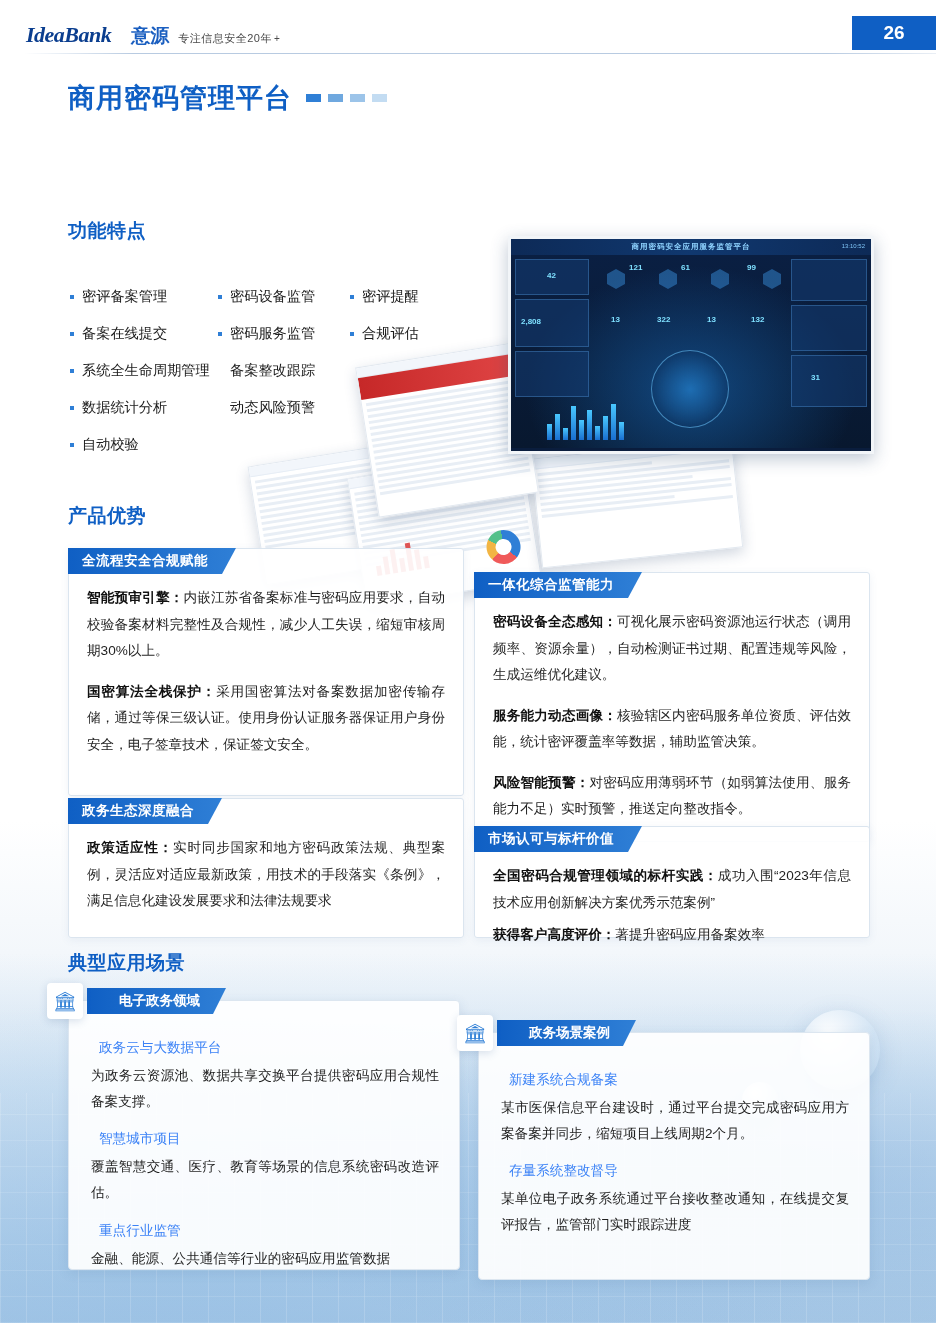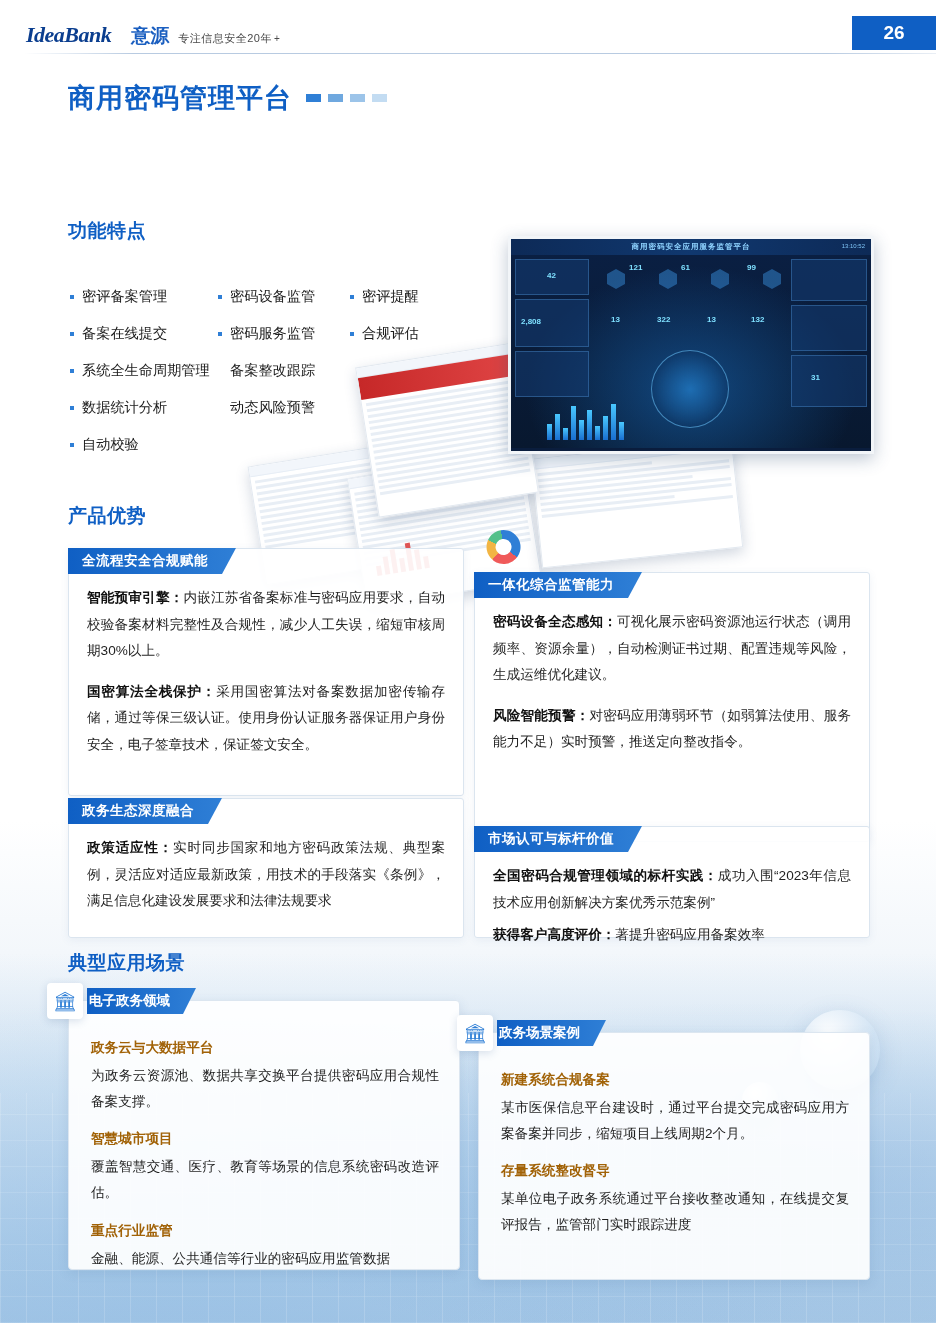--- a/index.html
+++ b/index.html
@@ -413,39 +413,39 @@
     justify-content: center;
     color: #2f7fd6;
     font-size: 19px;
     z-index: 6;
   }
   .scn-tag {
     position: absolute;
     left: 18px;
     top: -13px;
     height: 26px;
-    padding: 0 26px 0 2px;
+    padding: 0 26px 0 32px;
     background: linear-gradient(90deg, #0f5fc4 0%, #2f7fd6 100%);
     color: #fff;
     font-size: 13.5px;
     font-weight: bold;
     display: flex;
     align-items: center;
     clip-path: polygon(0 0, 100% 0, calc(100% - 13px) 100%, 0 100%);
   }
   .scn-body {
     padding: 30px 20px 14px 22px;
     font-size: 13.6px;
     line-height: 1.9;
     color: #1f1f1f;
   }
   .scn-h {
-    font-weight: bold;
-    color: #a16207;
-    margin: 0 0 2px 0;
+    font-weight: normal;
+    color: #3b82f6;
+    margin: 0 0 2px 8px;
   }
   .scn-p {
     margin: 0 0 12px 0;
     text-align: justify;
   }
   .scn-p:last-child { margin-bottom: 0; }
   .scn-body.spaced .scn-h { margin-top: 4px; }
 </style>
 </head>
 <body>
@@ -680,20 +680,21 @@
     <div class="card-tag">政务生态深度融合</div>
     <div class="card-body">
       <p><span class="lead">政策适应性：</span><span>实时同步国家和地方密码政策法规、典型案例，灵活应对适应最新政策，用技术的手段落实《条例》，满足信息化建设发展要求和法律法规要求</span></p>
     </div>
   </div>
 
   <div class="card" id="card-platform">
     <div class="card-tag">一体化综合监管能力</div>
     <div class="card-body">
       <p><span class="lead">密码设备全态感知：</span><span>可视化展示密码资源池运行状态（调用频率、资源余量），自动检测证书过期、配置违规等风险，生成运维优化建议。</span></p>
+      <p><span class="lead">服务能力动态画像：</span><span>核验辖区内密码服务单位资质、评估效能，统计密评覆盖率等数据，辅助监管决策。</span></p>
       <p><span class="lead">风险智能预警：</span><span>对密码应用薄弱环节（如弱算法使用、服务能力不足）实时预警，推送定向整改指令。</span></p>
     </div>
   </div>
 
   <div class="card" id="card-market">
     <div class="card-tag">市场认可与标杆价值</div>
     <div class="card-body">
       <p style="margin-bottom:6px"><span class="lead">全国密码合规管理领域的标杆实践：</span><span>成功入围“2023年信息技术应用创新解决方案优秀示范案例”</span></p>
       <p><span class="lead">获得客户高度评价：</span><span>著提升密码应用备案效率</span></p>
     </div>

